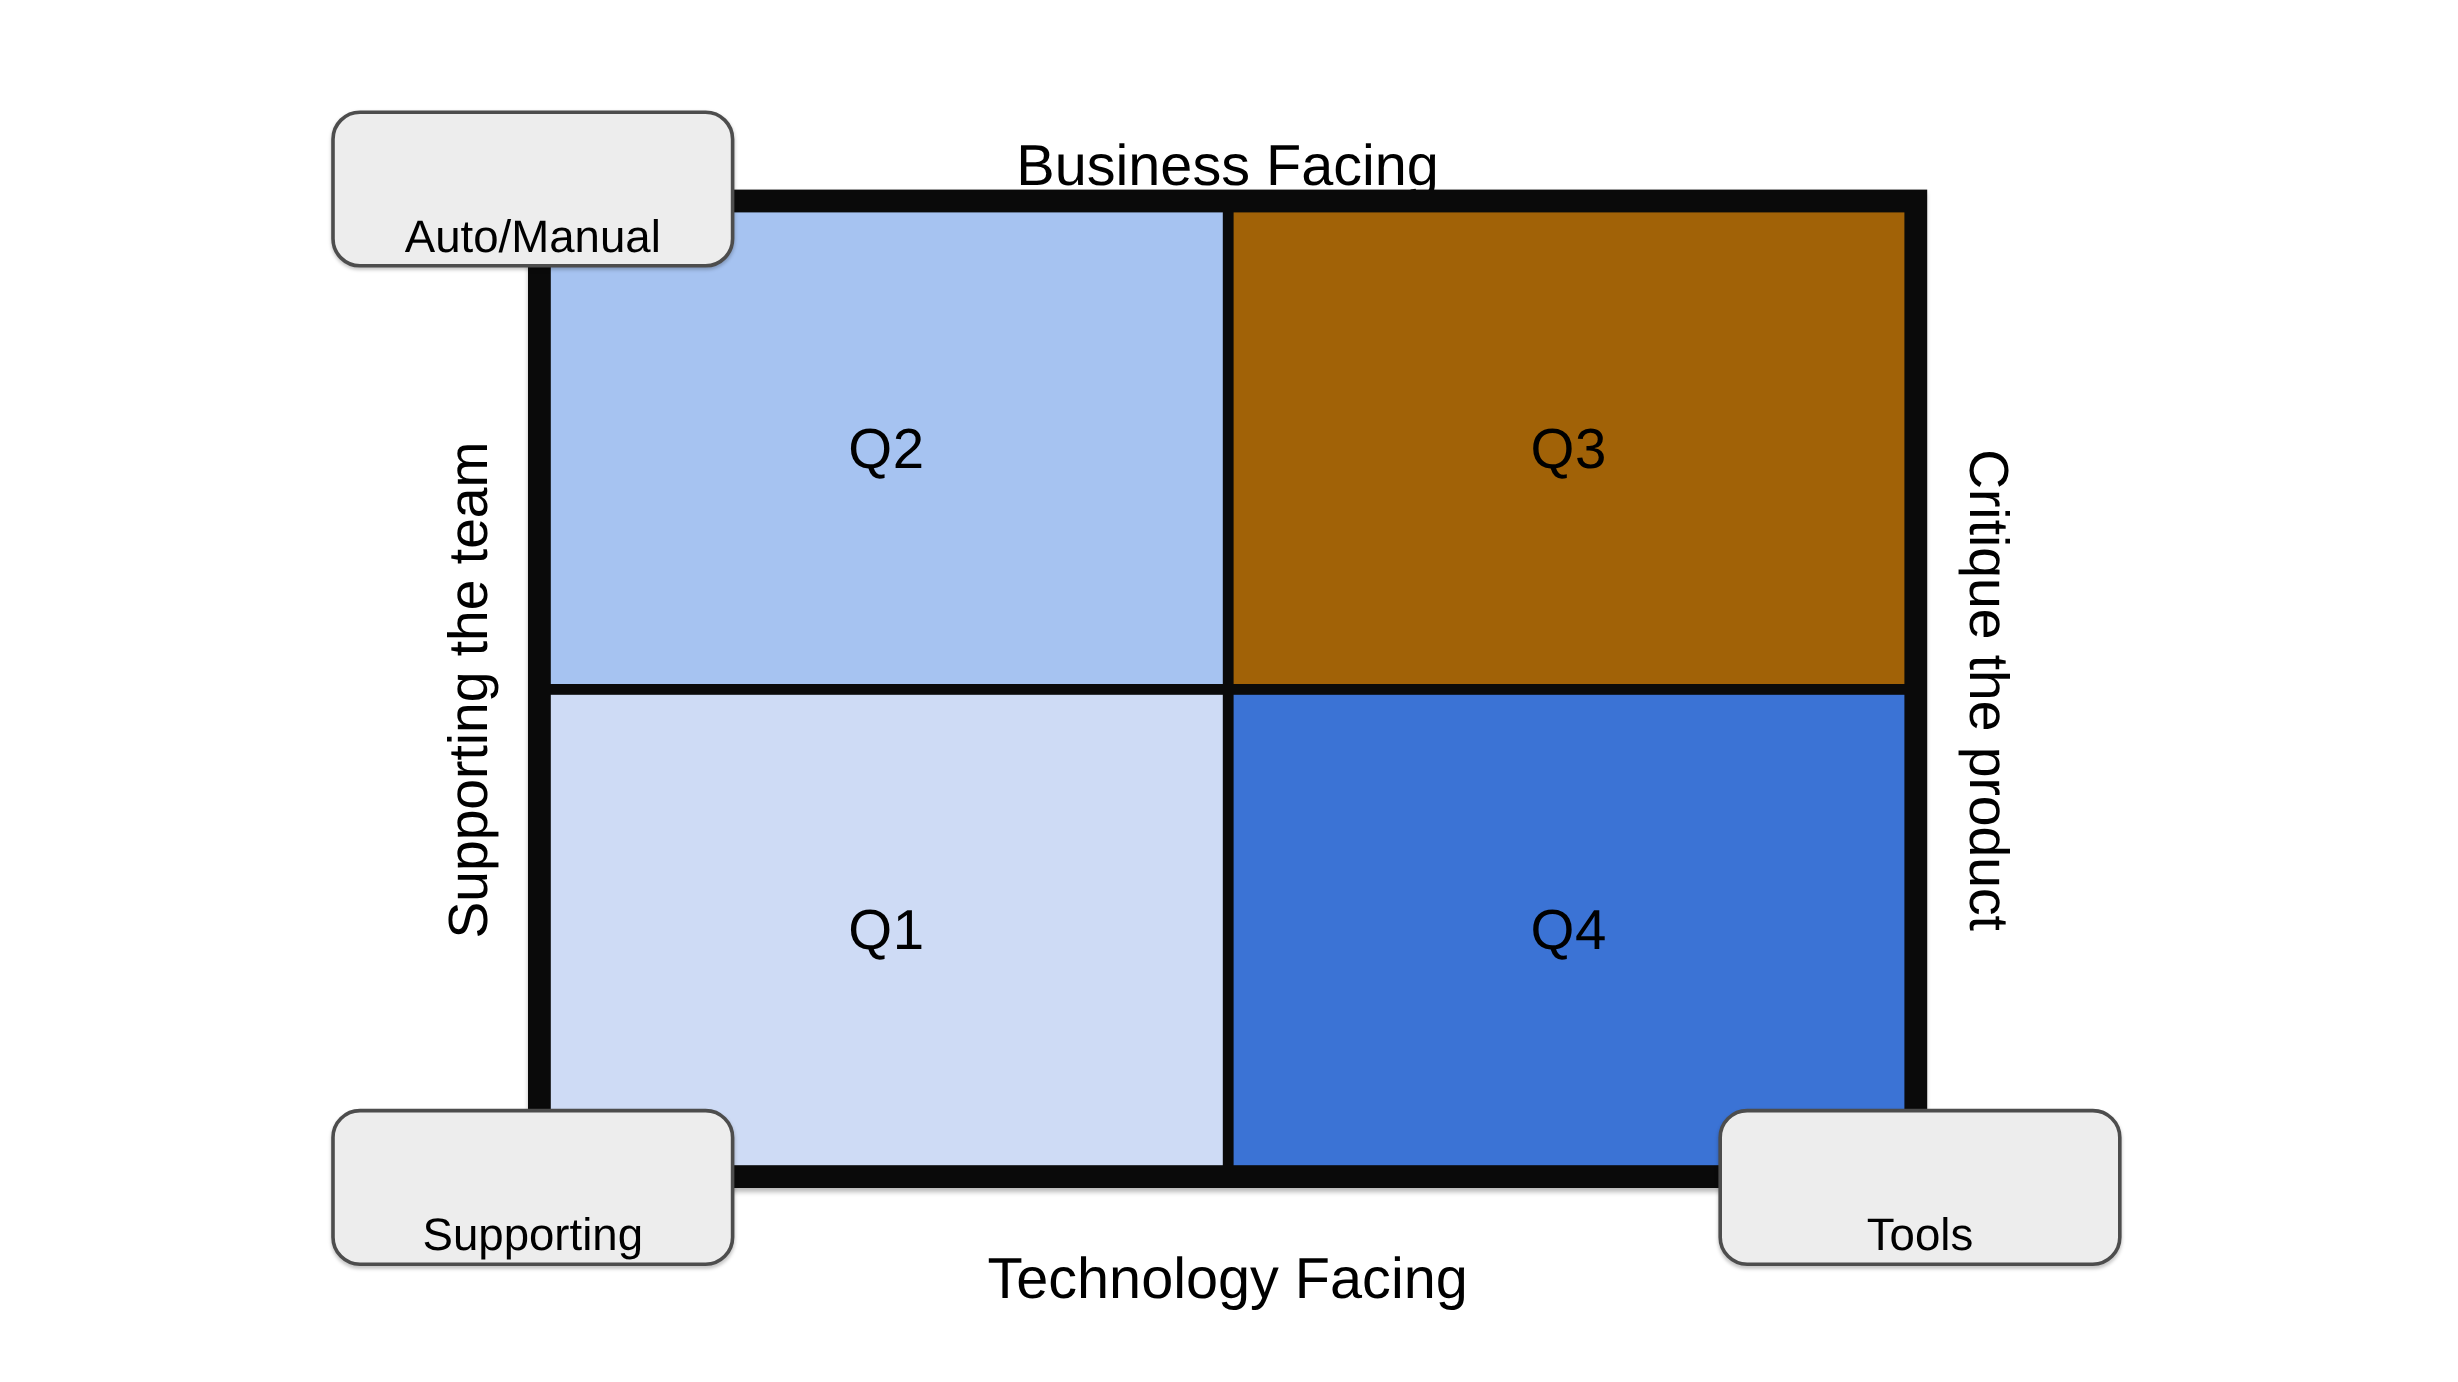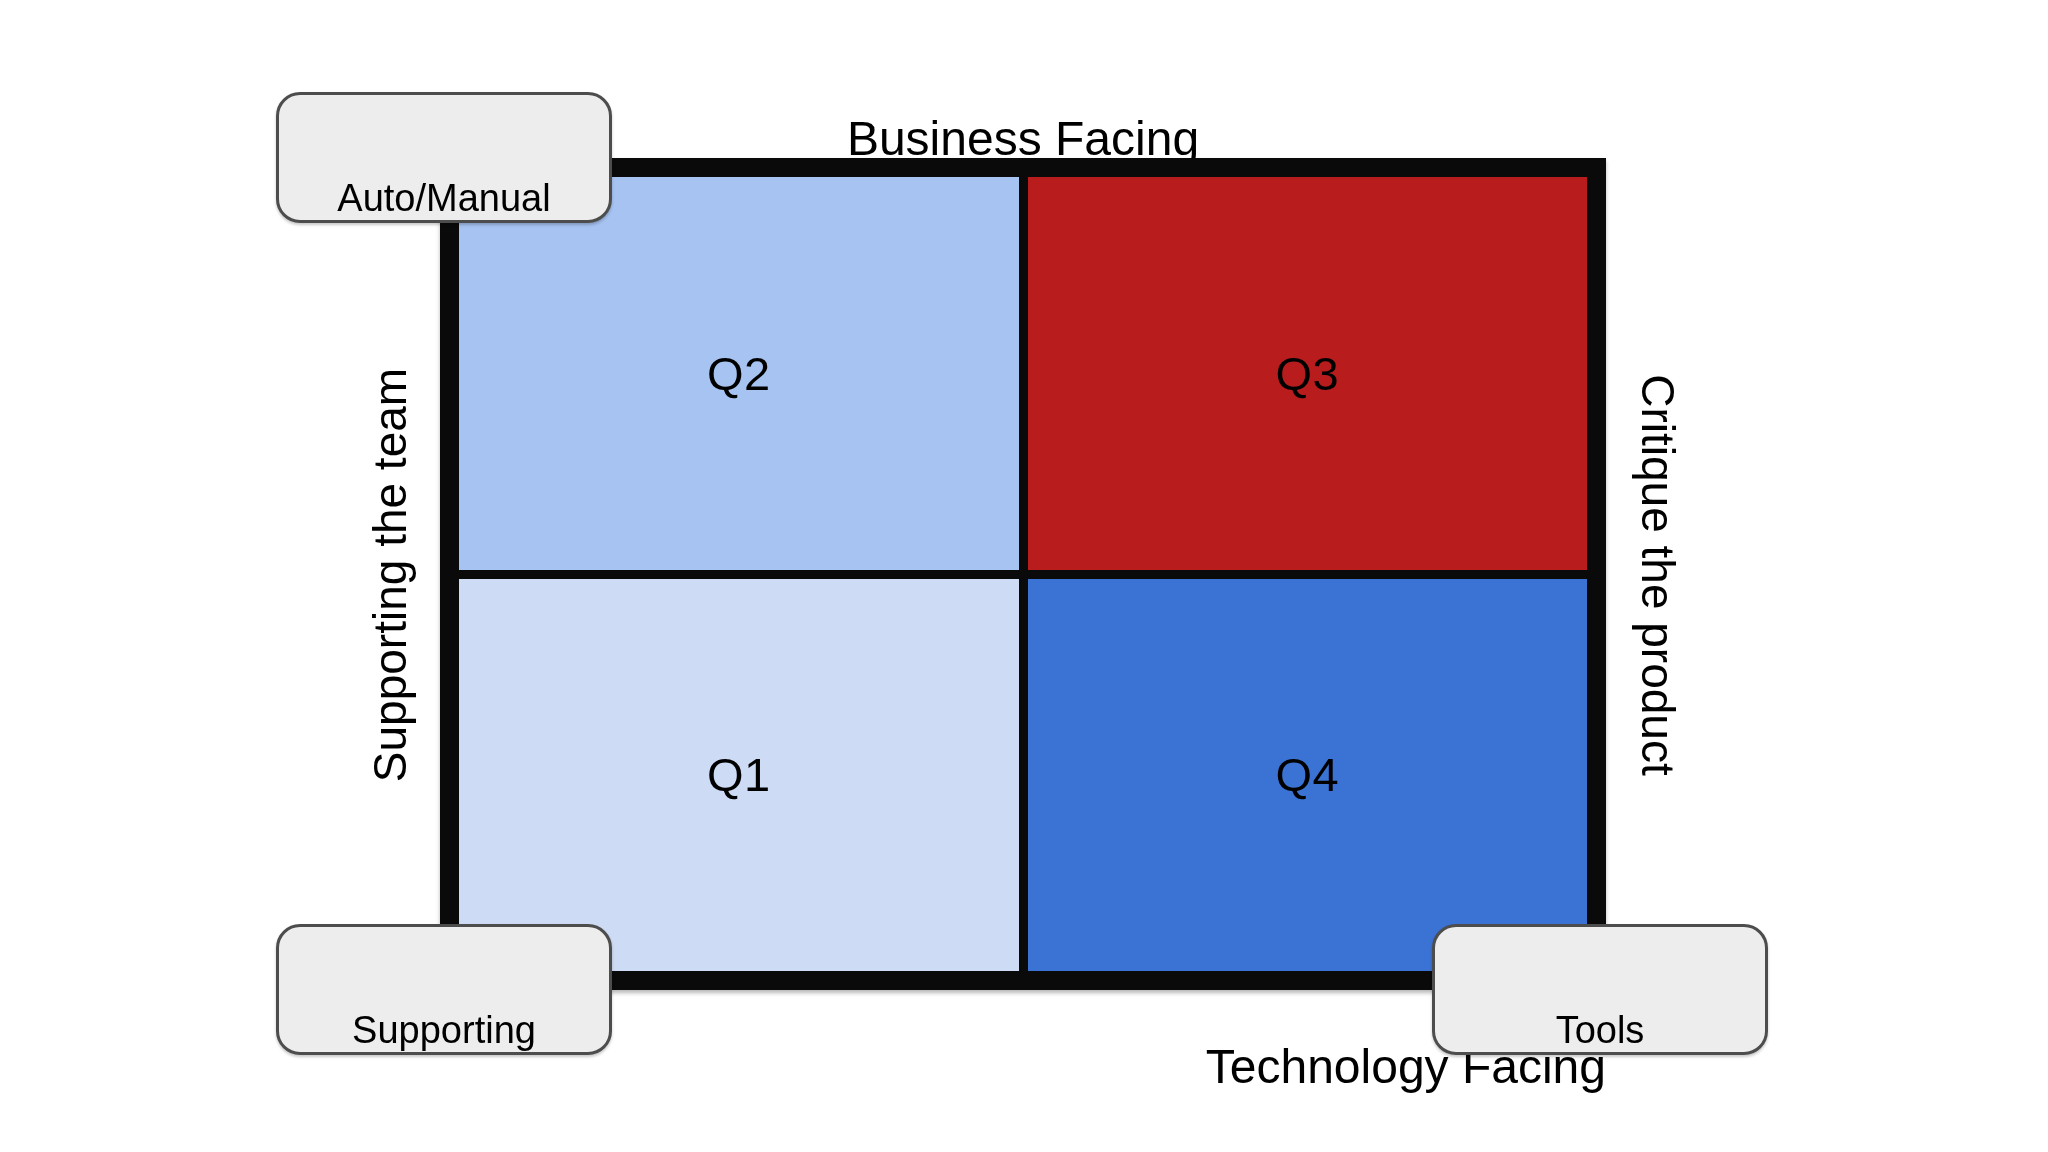--- a/index.html
+++ b/index.html
@@ -37,21 +37,21 @@
     position: absolute;
     left: 440px;
     width: 1166px;
     text-align: center;
     font-size: 48px;
     line-height: 1.2;
     white-space: nowrap;
     margin-top: 28px;
   }
   .axis-title.top { top: 82px; }
-  .axis-title.bottom { top: 1010px; text-align: right; }
+  .axis-title.bottom { top: 1010px; }
   .axis-side {
     position: absolute;
     top: 575px;
     font-size: 46px;
     white-space: nowrap;
   }
   .axis-side.left {
     left: 390px;
     transform: translate(-50%, -50%) rotate(-90deg);
   }
@@ -85,21 +85,21 @@
   <div class="axis-title top">Business Facing</div>
 
   <div class="axis-side left">Supporting the team</div>
 
   <div class="axis-side right">Critique the product</div>
 
   <div class="grid" style="background-color: rgb(10, 10, 10);">
     <div class="quad" style="background-color: rgb(166, 195, 241);">
       <span>Q2</span>
     </div>
-    <div class="quad" style="background-color: #b91c1c;">
+    <div class="quad" style="background-color: #a16207;">
       <span>Q3</span>
     </div>
     <div class="quad" style="background-color: rgb(206, 219, 245);">
       <span>Q1</span>
     </div>
     <div class="quad" style="background-color: rgb(59, 115, 213);">
       <span>Q4</span>
     </div>
   </div>
 

